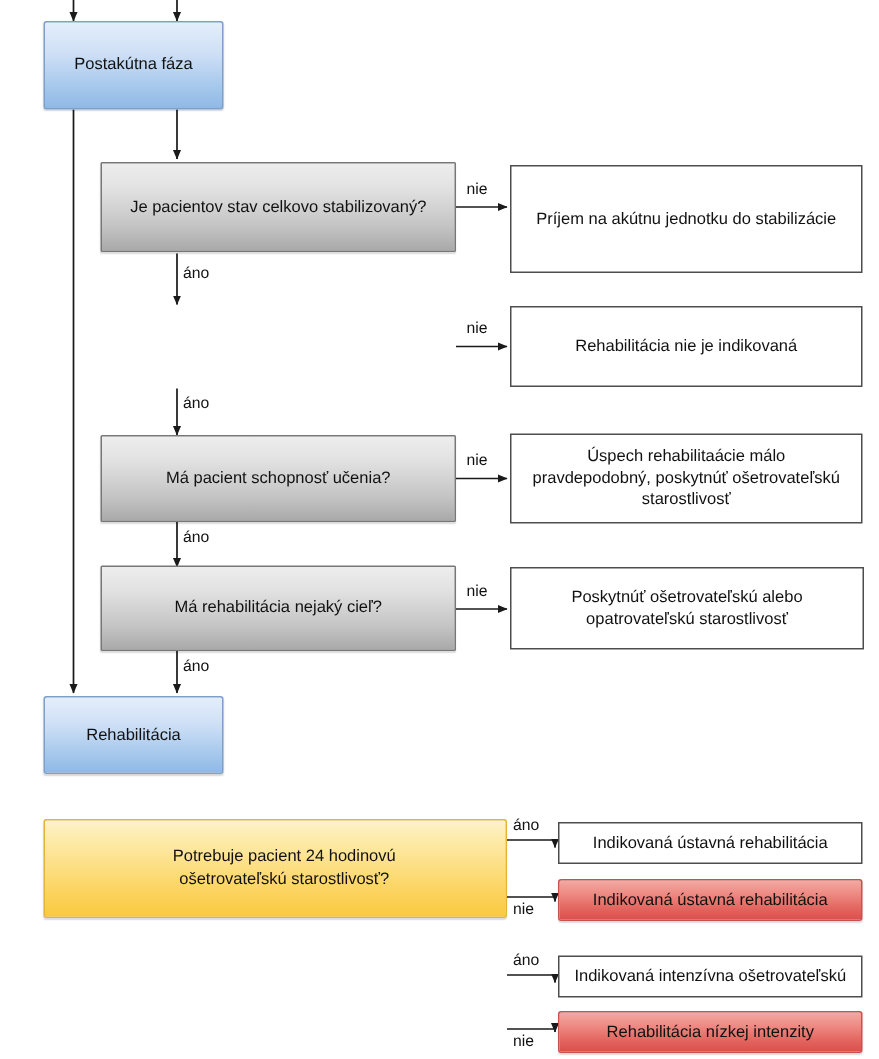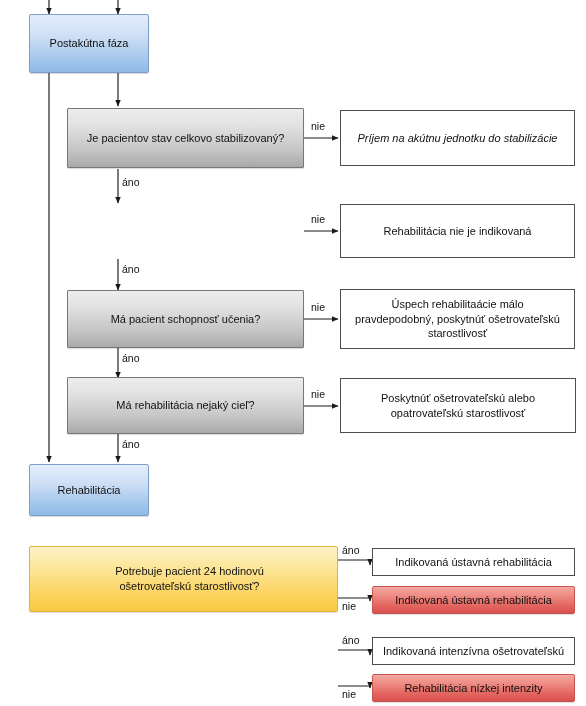--- a/index.html
+++ b/index.html
@@ -123,21 +123,21 @@
     </g>
   </svg>
 
   <div class="node blue" style="left:29px; top:14px; width:120px; height:59px;">
     <span class="txt">Postakútna fáza</span>
   </div>
 
   <div class="node gray" style="left:67px; top:108px; width:237px; height:60px;">
     <span class="txt">Je pacientov stav celkovo stabilizovaný?</span>
   </div>
-  <div class="node white" style="left:340px; top:110px; width:235px; height:56px;font-style:italic;">
+  <div class="node white" style="left:340px; top:110px; width:235px; height:72px;">
     <span class="txt">Príjem na akútnu jednotku do stabilizácie</span>
   </div>
   <div class="edge-label" style="left:311px; top:121px;">nie</div>
   <div class="edge-label" style="left:122px; top:177px;">áno</div>
 
   <div class="node white" style="left:340px; top:204px; width:235px; height:54px;text-align:center;">
     <span class="txt">Rehabilitácia nie je indikovaná</span>
   </div>
   <div class="edge-label" style="left:311px; top:214px;">nie</div>
   <div class="edge-label" style="left:122px; top:264px;">áno</div>

